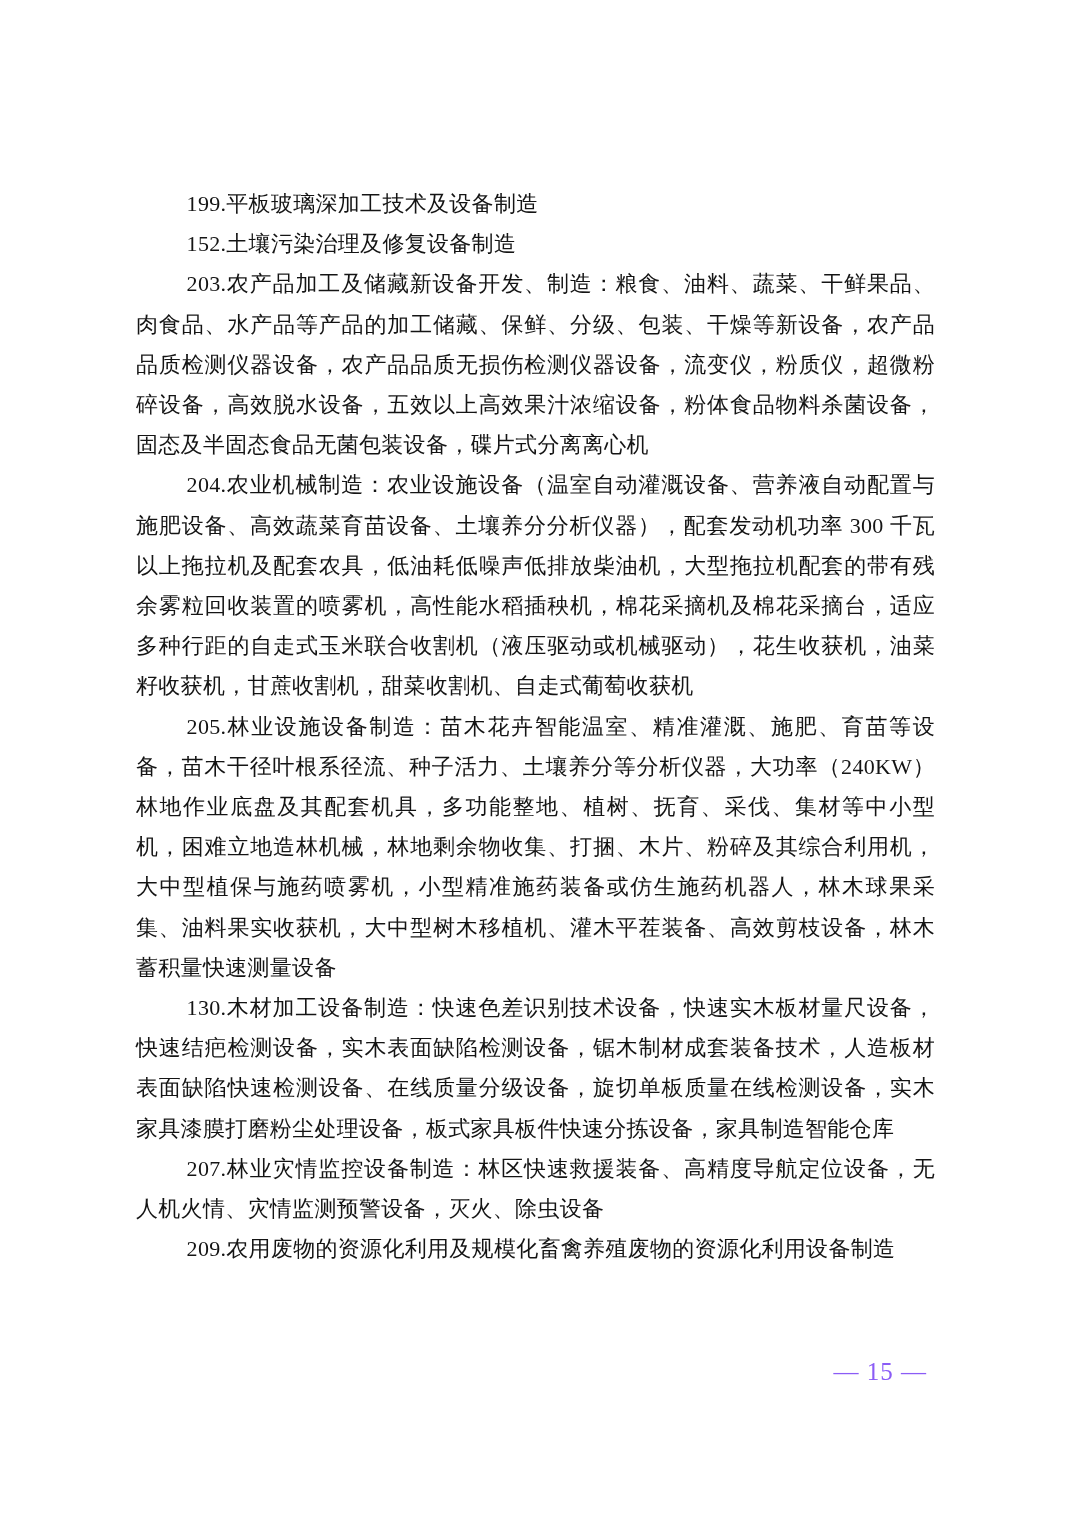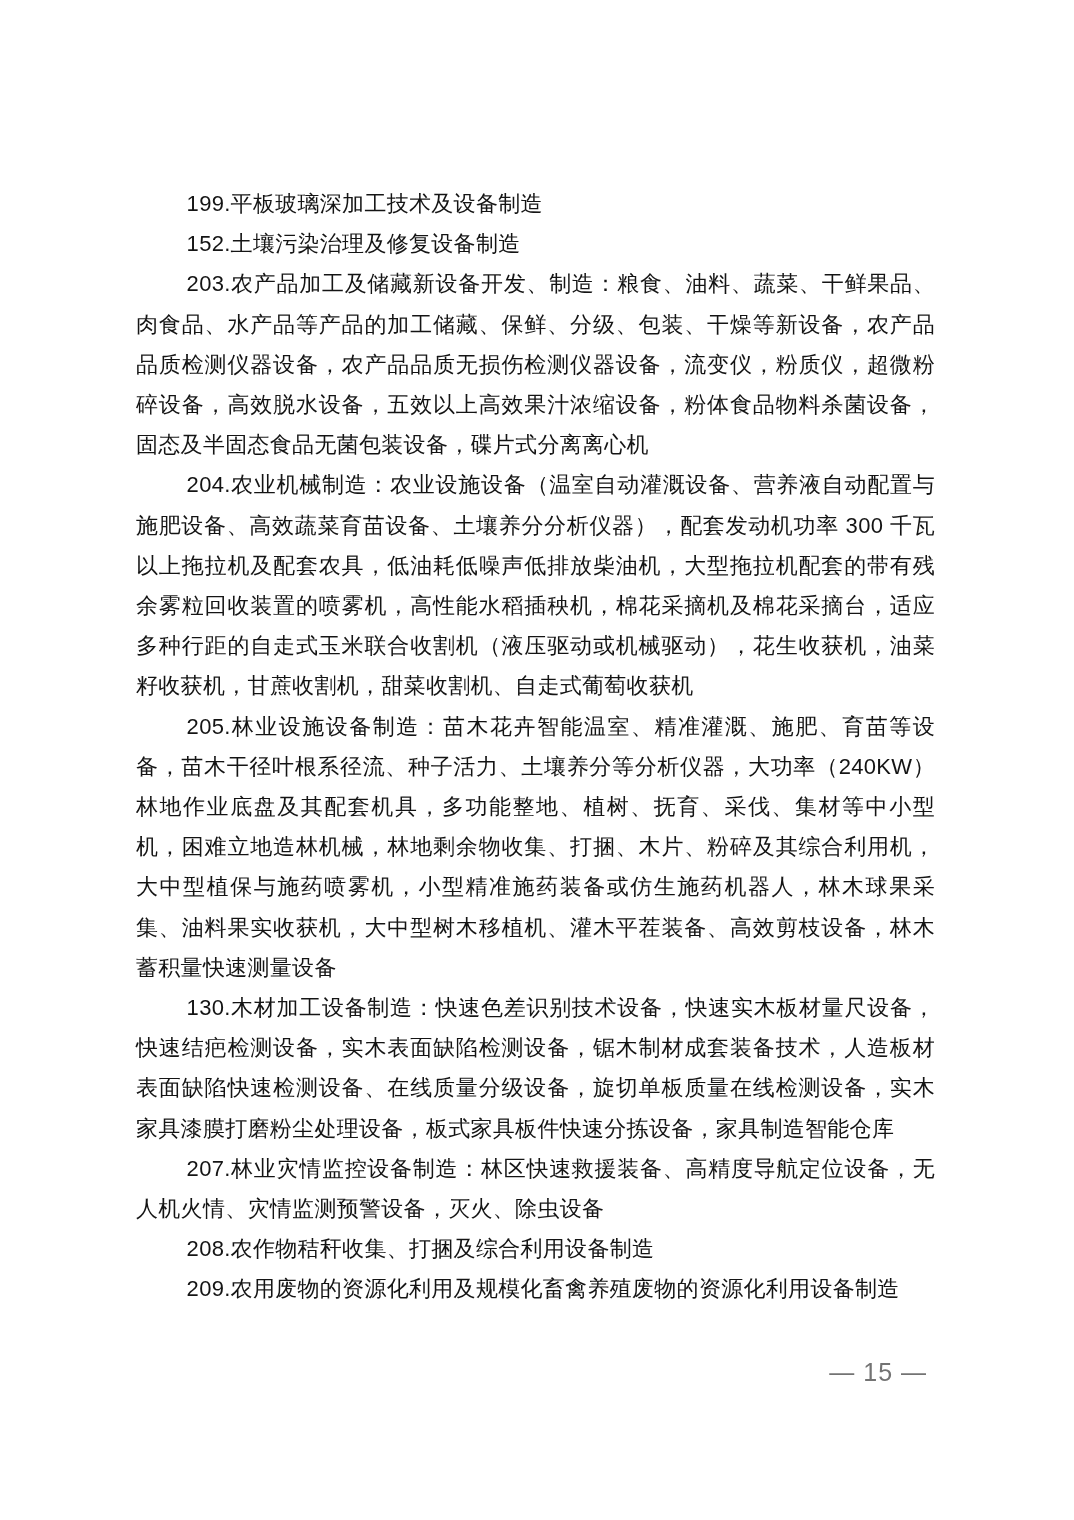--- a/index.html
+++ b/index.html
@@ -5,21 +5,21 @@
   html, body {
     margin: 0;
     padding: 0;
     background: #ffffff;
   }
   .page {
     position: relative;
     width: 1074px;
     height: 1520px;
     background: #ffffff;
-    font-family: Liberation Sans, sans-serif;
+    font-family: Liberation Serif, serif;
     color: #111111;
     overflow: hidden;
   }
   .content {
     position: absolute;
     left: 136px;
     top: 184px;
     width: 799px;
   }
   .para {
@@ -33,34 +33,33 @@
     letter-spacing: 0.3px;
     word-break: break-all;
     color: #141414;
   }
   .footer {
     position: absolute;
     top: 1355px;
     right: 147px;
     font-size: 25px;
     line-height: 34px;
-    color: #737373;
+    color: #8b5cf6;
     letter-spacing: 1px;
     white-space: nowrap;
   }
 </style>
 </head>
 <body>
 
 <div class="page">
   <main class="content">
     <p class="para">199.平板玻璃深加工技术及设备制造</p>
     <p class="para">152.土壤污染治理及修复设备制造</p>
     <p class="para">203.农产品加工及储藏新设备开发、制造：粮食、油料、蔬菜、干鲜果品、肉食品、水产品等产品的加工储藏、保鲜、分级、包装、干燥等新设备，农产品品质检测仪器设备，农产品品质无损伤检测仪器设备，流变仪，粉质仪，超微粉碎设备，高效脱水设备，五效以上高效果汁浓缩设备，粉体食品物料杀菌设备，固态及半固态食品无菌包装设备，碟片式分离离心机</p>
     <p class="para">204.农业机械制造：农业设施设备（温室自动灌溉设备、营养液自动配置与施肥设备、高效蔬菜育苗设备、土壤养分分析仪器），配套发动机功率 300 千瓦以上拖拉机及配套农具，低油耗低噪声低排放柴油机，大型拖拉机配套的带有残余雾粒回收装置的喷雾机，高性能水稻插秧机，棉花采摘机及棉花采摘台，适应多种行距的自走式玉米联合收割机（液压驱动或机械驱动），花生收获机，油菜籽收获机，甘蔗收割机，甜菜收割机、自走式葡萄收获机</p>
     <p class="para">205.林业设施设备制造：苗木花卉智能温室、精准灌溉、施肥、育苗等设备，苗木干径叶根系径流、种子活力、土壤养分等分析仪器，大功率（240KW）林地作业底盘及其配套机具，多功能整地、植树、抚育、采伐、集材等中小型机，困难立地造林机械，林地剩余物收集、打捆、木片、粉碎及其综合利用机，大中型植保与施药喷雾机，小型精准施药装备或仿生施药机器人，林木球果采集、油料果实收获机，大中型树木移植机、灌木平茬装备、高效剪枝设备，林木蓄积量快速测量设备</p>
     <p class="para">130.木材加工设备制造：快速色差识别技术设备，快速实木板材量尺设备，快速结疤检测设备，实木表面缺陷检测设备，锯木制材成套装备技术，人造板材表面缺陷快速检测设备、在线质量分级设备，旋切单板质量在线检测设备，实木家具漆膜打磨粉尘处理设备，板式家具板件快速分拣设备，家具制造智能仓库</p>
     <p class="para">207.林业灾情监控设备制造：林区快速救援装备、高精度导航定位设备，无人机火情、灾情监测预警设备，灭火、除虫设备</p>
-    <p class="para">208.农作物秸秆收集、打捆及综合利用设备制造</p>
     <p class="para">209.农用废物的资源化利用及规模化畜禽养殖废物的资源化利用设备制造</p>
   </main>
   <div class="footer">— 15 —</div>
 </div>
 
 </body></html>

